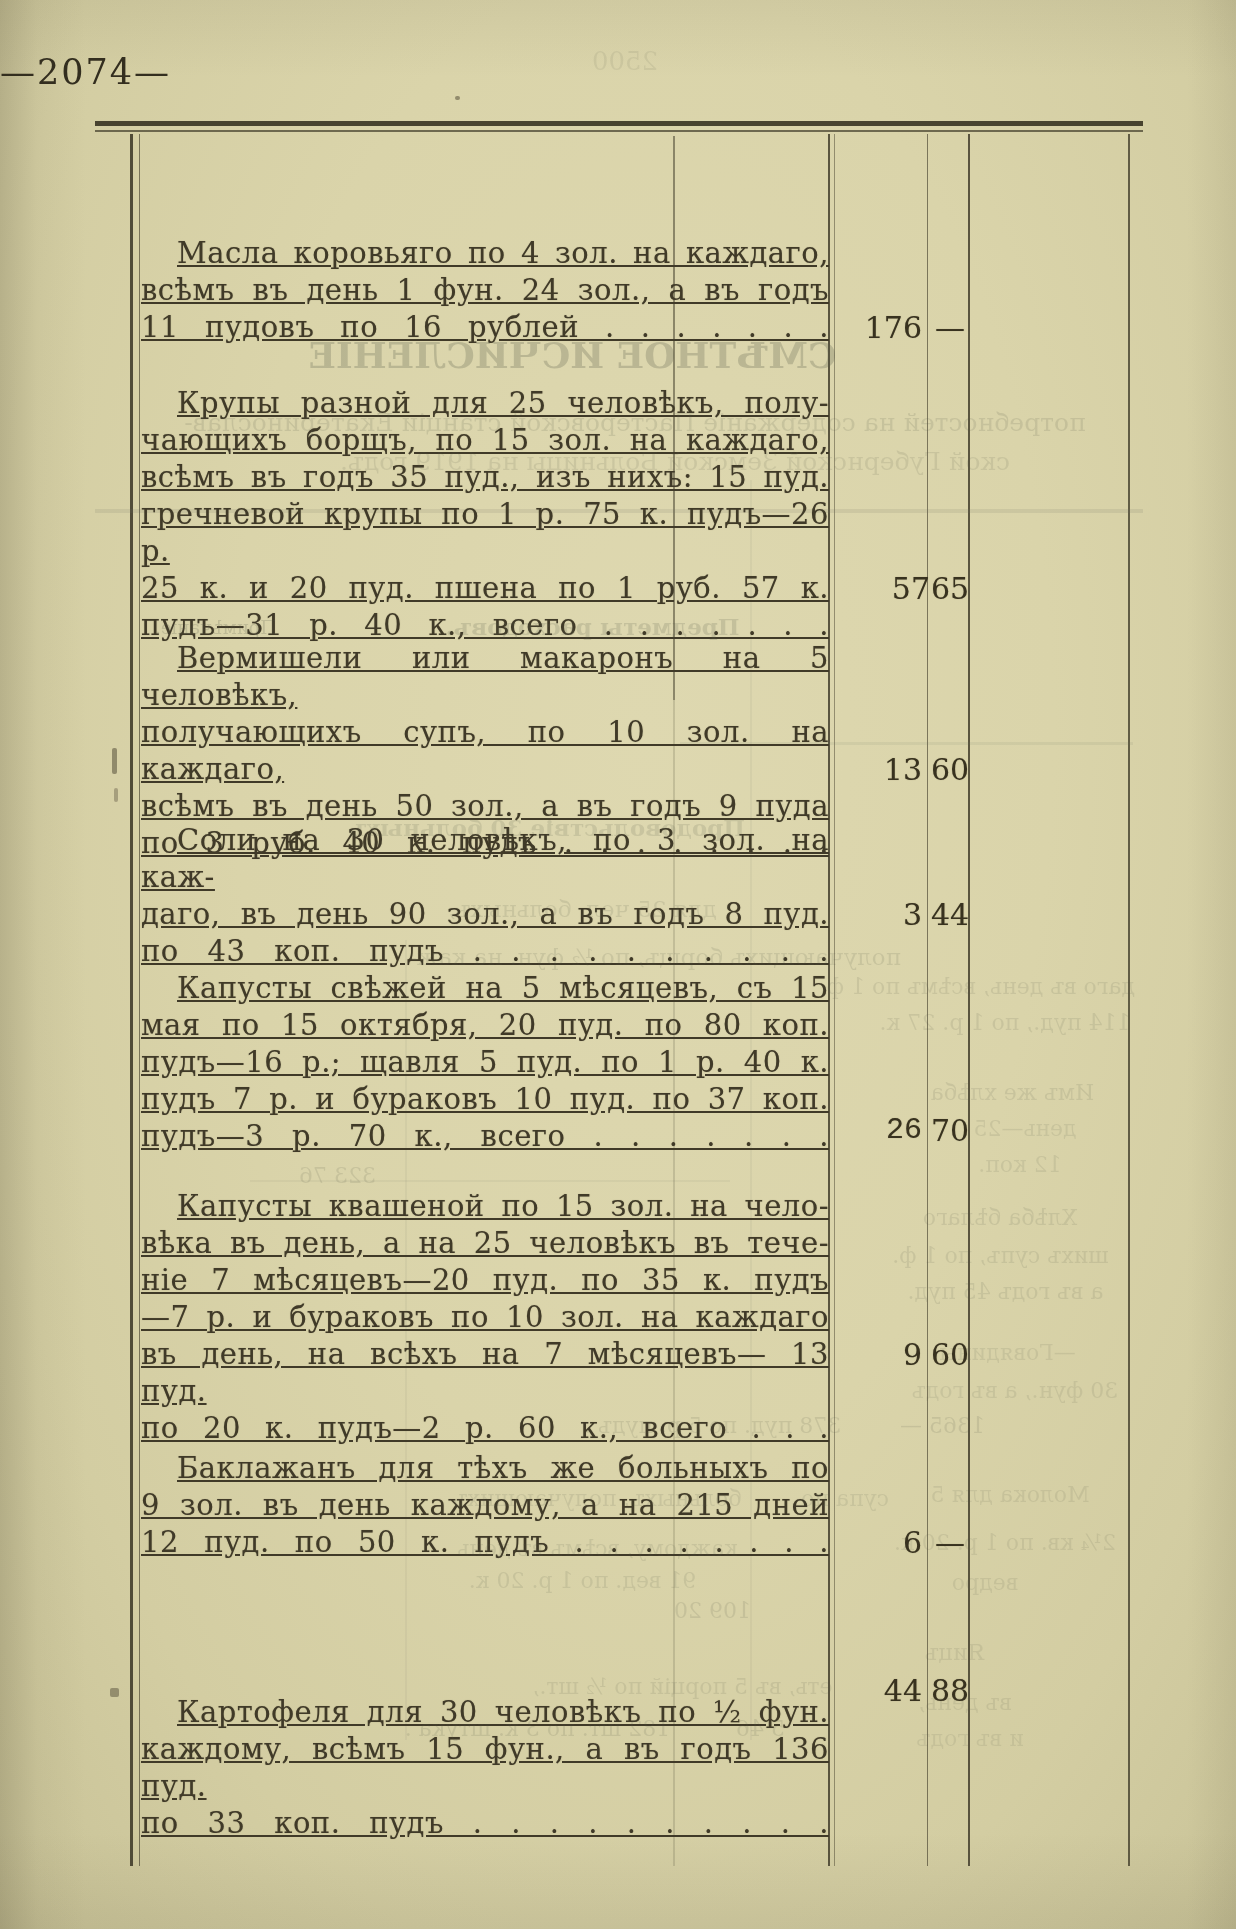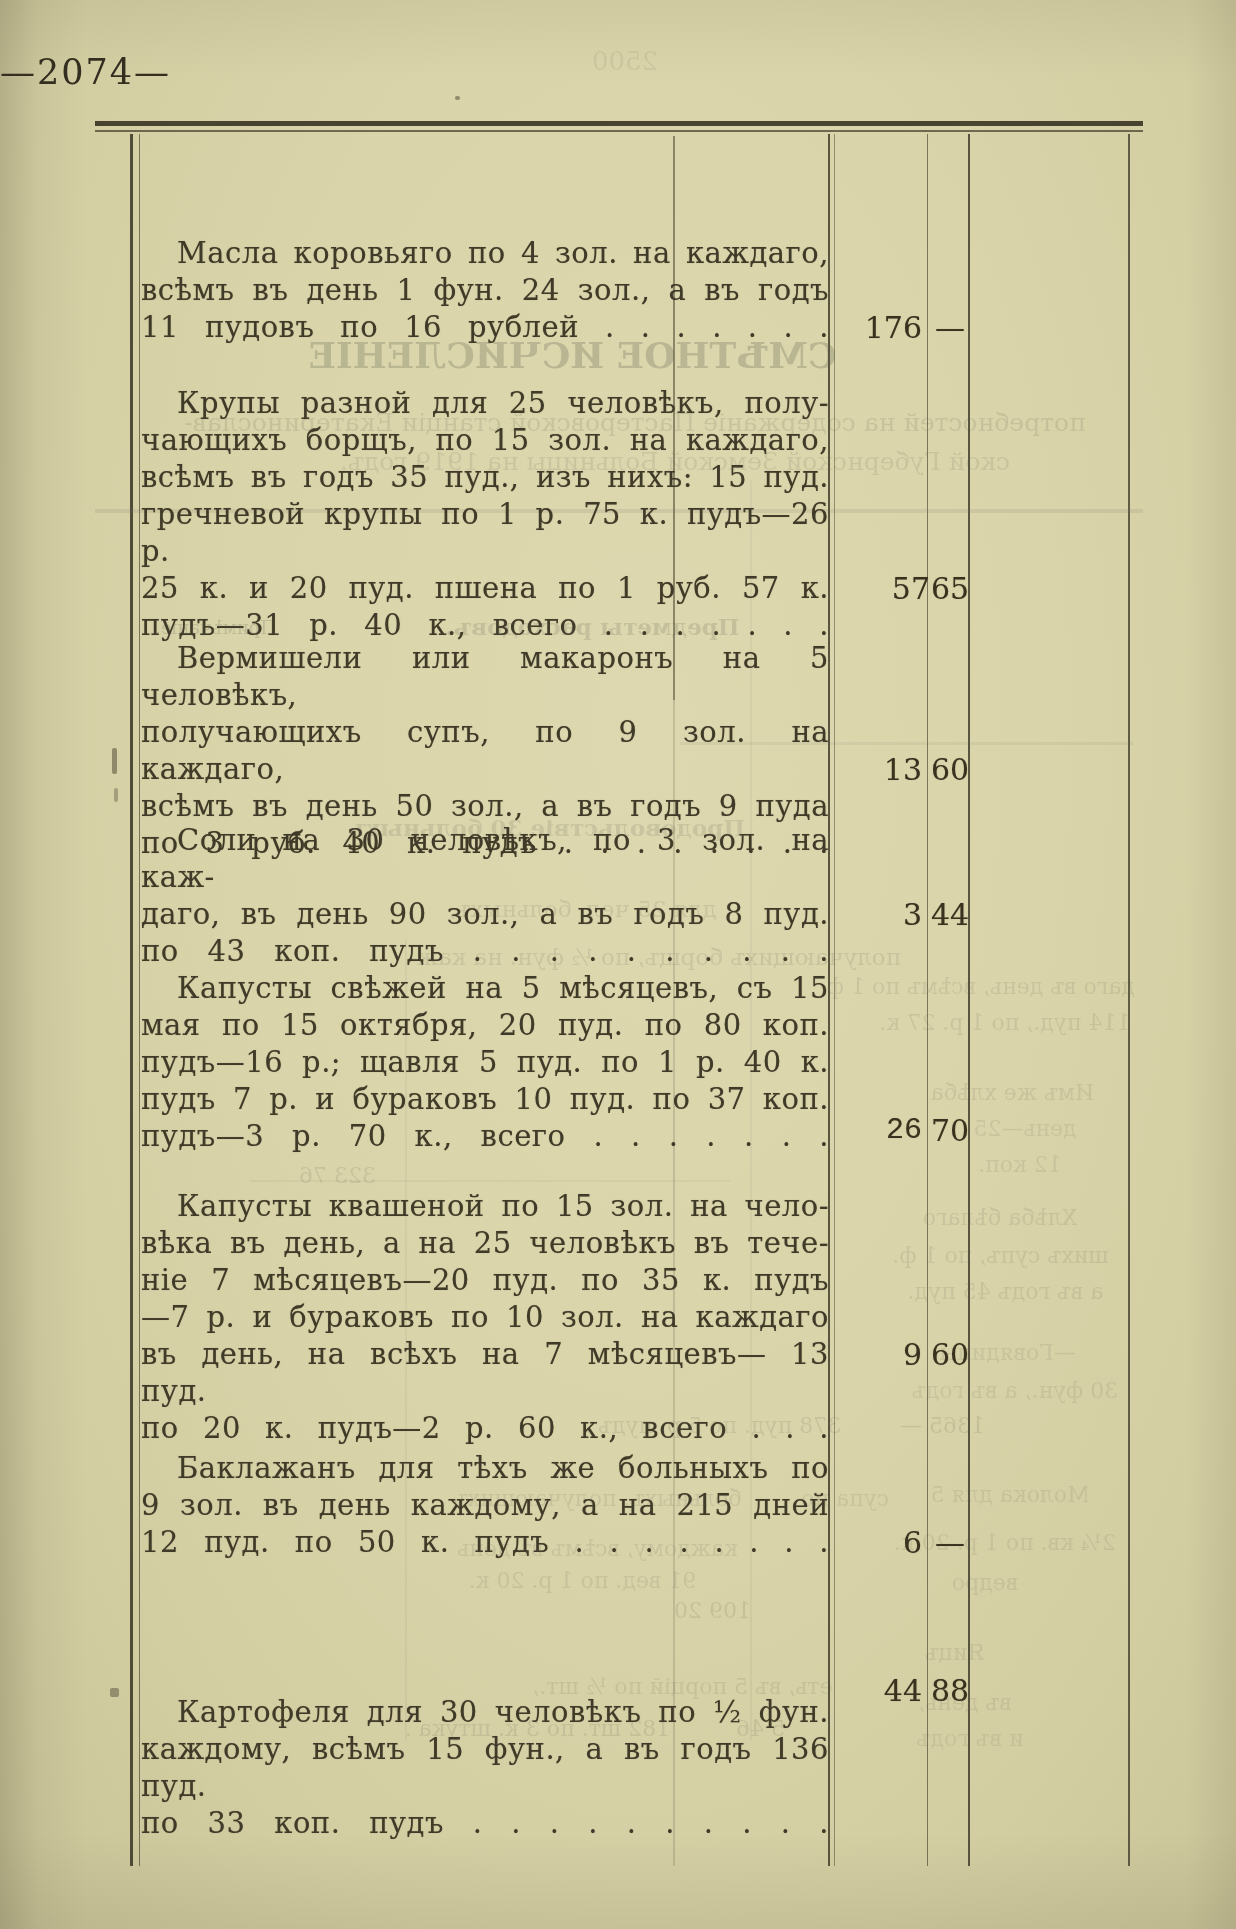--- a/index.html
+++ b/index.html
@@ -22,21 +22,21 @@
   
   .page-number{
     position:absolute;top:52px;left:0;width:1130px;
     font-size:35px;letter-spacing:2px;color:#332e1f;
   }
   
   .row{position:absolute;left:141px;width:688px;}
   .line{
     font-size:29px;line-height:37px;letter-spacing:0.5px;word-spacing:5px;
     text-align:justify;text-align-last:justify;white-space:normal;
-    color:#403a28;text-shadow:0 0 1px rgba(64,58,40,.35);
+    color:#403a28;text-shadow:0 0 1px rgba(64,58,40,.35);text-decoration:underline;
   }
   .line.first{text-indent:36px;}
   .val{
     position:absolute;font-size:30px;line-height:37px;color:#38321f;
     text-shadow:0 0 1px rgba(56,50,31,.35);
   }
   .val.rub{left:836px;width:86px;text-align:right;}
   .val.kop{left:930px;width:40px;text-align:center;}
   
   .bleed{
@@ -85,21 +85,21 @@
       <div class="row" style="top: 385px;">
         <div class="line first">Крупы разной для 25 человѣкъ, полу-</div>
         <div class="line">чающихъ борщъ, по 15 зол. на каждаго,</div>
         <div class="line">всѣмъ въ годъ 35 пуд., изъ нихъ: 15 пуд.</div>
         <div class="line">гречневой крупы по 1 р. 75 к. пудъ—26 р.</div>
         <div class="line">25 к. и 20 пуд. пшена по 1 руб. 57 к.</div>
         <div class="line">пудъ—31 р. 40 к., всего . . . . . . .</div>
       </div>
       <div class="row" style="top: 640px;">
         <div class="line first">Вермишели или макаронъ на 5 человѣкъ,</div>
-        <div class="line">получающихъ супъ, по 9 зол. на каждаго,</div>
+        <div class="line">получающихъ супъ, по 10 зол. на каждаго,</div>
         <div class="line">всѣмъ въ день 50 зол., а въ годъ 9 пуда</div>
         <div class="line">по 3 руб. 40 к. пудъ . . . . . . . .</div>
       </div>
       <div class="row" style="top: 822px;">
         <div class="line first">Соли на 30 человѣкъ, по 3 зол. на каж-</div>
         <div class="line">даго, въ день 90 зол., а въ годъ 8 пуд.</div>
         <div class="line">по 43 коп. пудъ . . . . . . . . . .</div>
       </div>
       <div class="row" style="top: 970px;">
         <div class="line first">Капусты свѣжей на 5 мѣсяцевъ, съ 15</div>

